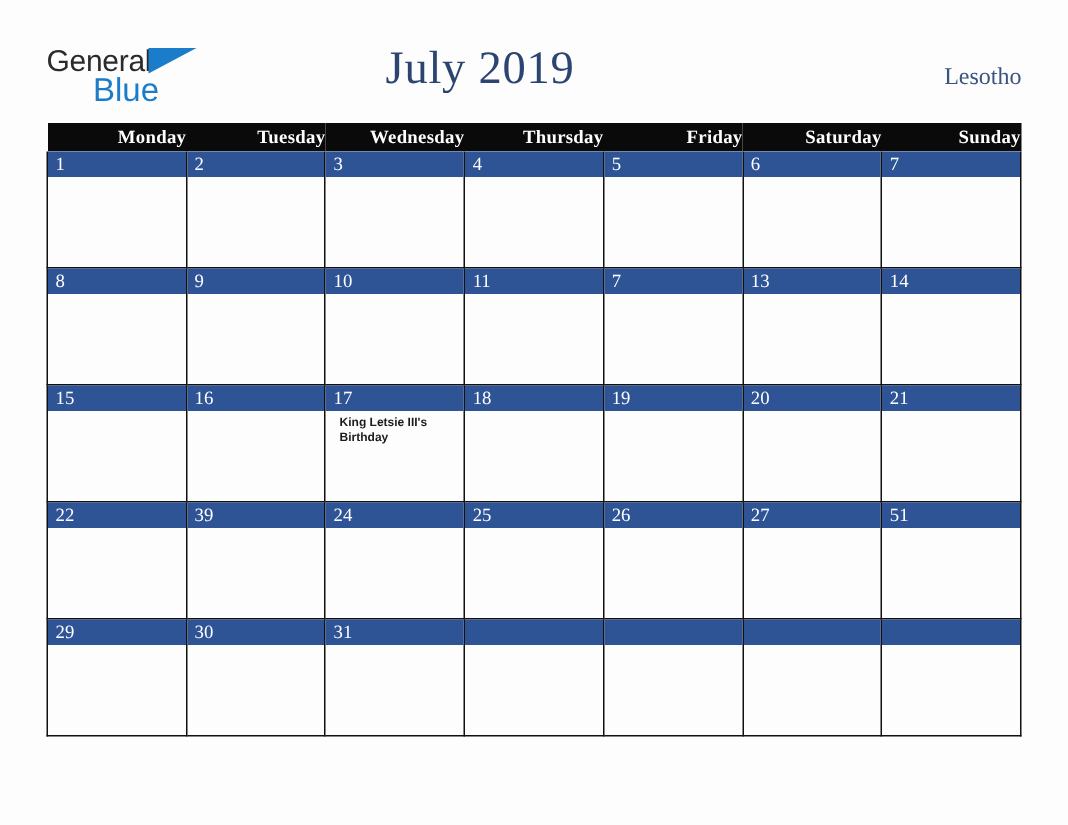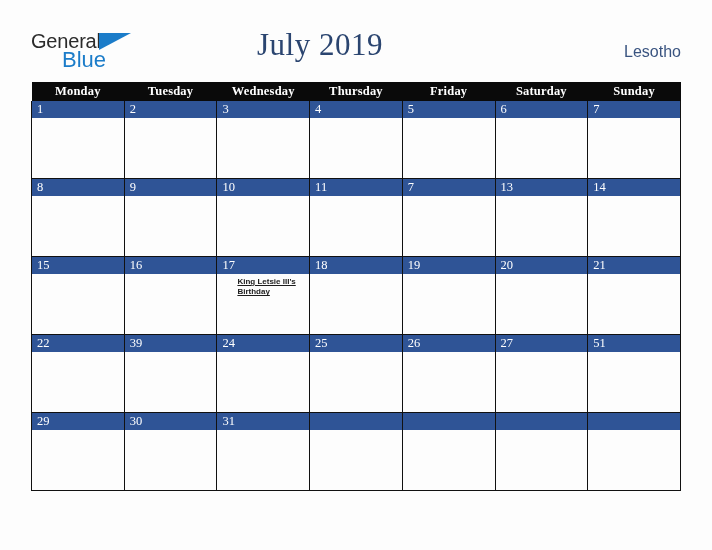--- a/index.html
+++ b/index.html
@@ -81,21 +81,21 @@
     font-family: "Liberation Serif", serif;
     font-size: 31px;
     color: #2b4570;
     letter-spacing: 0.5px;
   }
 
   .country {
     position: absolute;
     right: 31px;
     top: 43px;
-    font-family: Liberation Sans, sans-serif;
+    font-family: Liberation Serif, serif;
     font-size: 16px;
     color: #3a5480;
     white-space: nowrap;
   }
 
   
   .calendar {
     position: absolute;
     left: 31px;
     top: 82px;
@@ -105,21 +105,21 @@
   }
 
   .calendar th {
     background: #0a0a0a;
     color: #ffffff;
     font-family: "Liberation Serif", serif;
     font-size: 12.5px;
     font-weight: bold;
     height: 19px;
     padding: 0;
-    text-align: center;
+    text-align: right;
     vertical-align: middle;
     border: none;
     letter-spacing: 0.2px;
   }
 
   .calendar td {
     padding: 0;
     vertical-align: top;
     border-left: 1px solid #111111;
     border-right: 1px solid #111111;
@@ -154,22 +154,21 @@
   .events {
     padding: 3px 4px 0 5px;
     font-family: "Liberation Sans", sans-serif;
     font-size: 8px;
     font-weight: bold;
     color: #1c1c1c;
     line-height: 1.28;
     word-wrap: break-word;
   }
   .event-item {
-    margin: 0 0 2px 15px;
-    text-decoration: underline;
+    margin: 0 0 2px 4px;
   }
 </style>
 </head>
 <body>
 
 <div class="page">
 
   <div class="header">
 
     <div class="logo">

